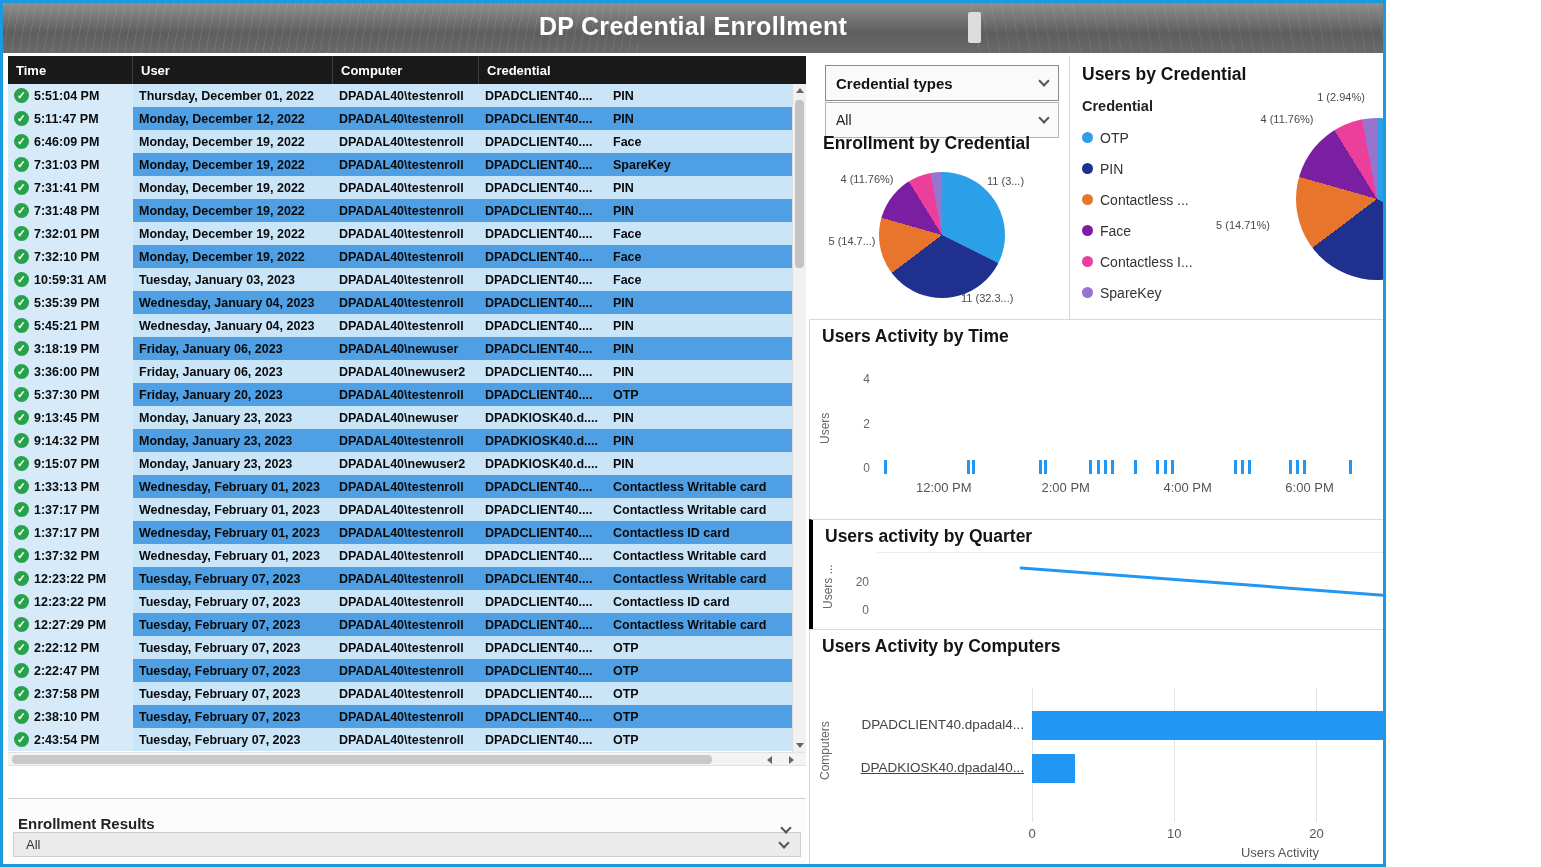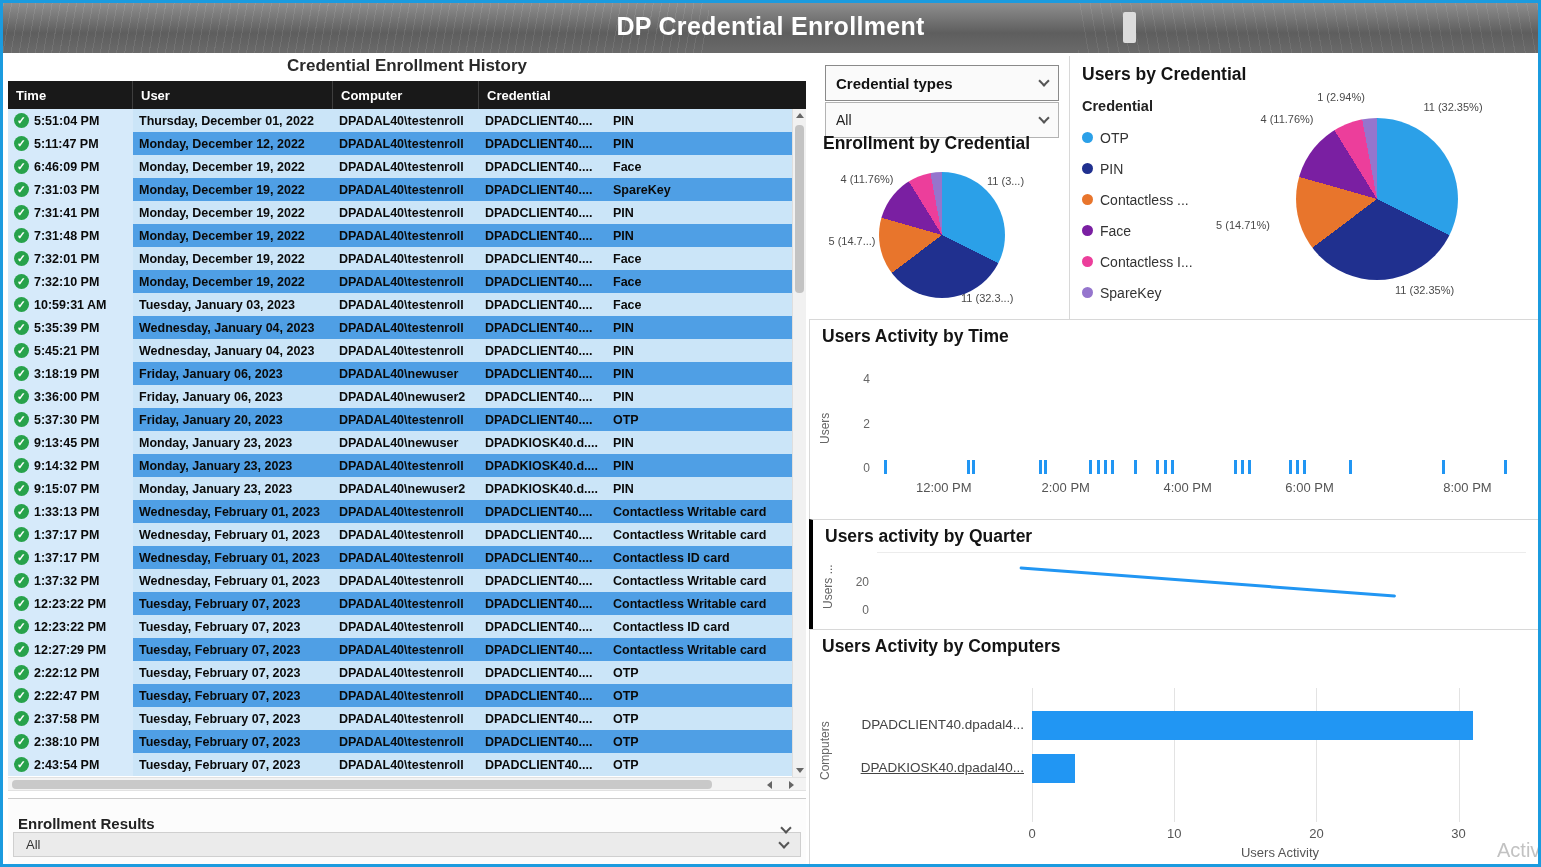--- a/index.html
+++ b/index.html
@@ -1,17 +1,17 @@
 <!DOCTYPE html>
 <html><head>
 <meta charset="utf-8">
 <style>
 *{margin:0;padding:0;box-sizing:border-box}
 body{font-family:"Liberation Sans",sans-serif;background:#fff}
-.page{position:relative;width:1541px;height:867px;border:3px solid #1b9bdf;background:#fff;overflow:hidden}
+.page{position:relative;width:1386px;height:867px;border:3px solid #1b9bdf;background:#fff;overflow:hidden}
 
 
 .hdr{position:absolute;left:0;top:0;right:0;height:50px;background:linear-gradient(180deg,#8e8e8e,#5e5e5e 60%,#6a6a6a);overflow:hidden}
 .hdr-waves{position:absolute;left:0;top:0;width:46%;height:100%;background:repeating-linear-gradient(100deg,rgba(255,255,255,.12) 0 1px,transparent 1px 8px);opacity:.7}
 .hdr-waves2{position:absolute;right:0;top:0;width:30%;height:100%;background:repeating-linear-gradient(80deg,rgba(255,255,255,.07) 0 1px,transparent 1px 10px)}
 .hdr-title{position:absolute;left:0;right:0;top:9px;text-align:center;color:#fff;font-size:25px;font-weight:bold;letter-spacing:.3px}
 .hdr-slider{position:absolute;right:402px;top:9px;width:13px;height:31px;background:#dcdcdc;border-radius:2px}
 
 
 .chev{width:8px;height:8px;border-right:2px solid #555;border-bottom:2px solid #555;transform:rotate(45deg);margin-top:-4px;flex:0 0 8px}
@@ -107,21 +107,20 @@
 <div class="page">
 
   <div class="hdr">
     <div class="hdr-waves"></div>
     <div class="hdr-waves2"></div>
     <div class="hdr-title">DP Credential Enrollment</div>
     <div class="hdr-slider"></div>
   </div>
 
   <div class="hist">
-    <div class="hist-title">Credential Enrollment History</div>
     <div class="tbl">
       <div class="thead">
         <div class="th">Time</div>
         <div class="th">User</div>
         <div class="th">Computer</div>
         <div class="th">Credential</div>
       </div>
       <div class="tbody" id="history-body">
           <div class="trow light">
             <div class="td time">

